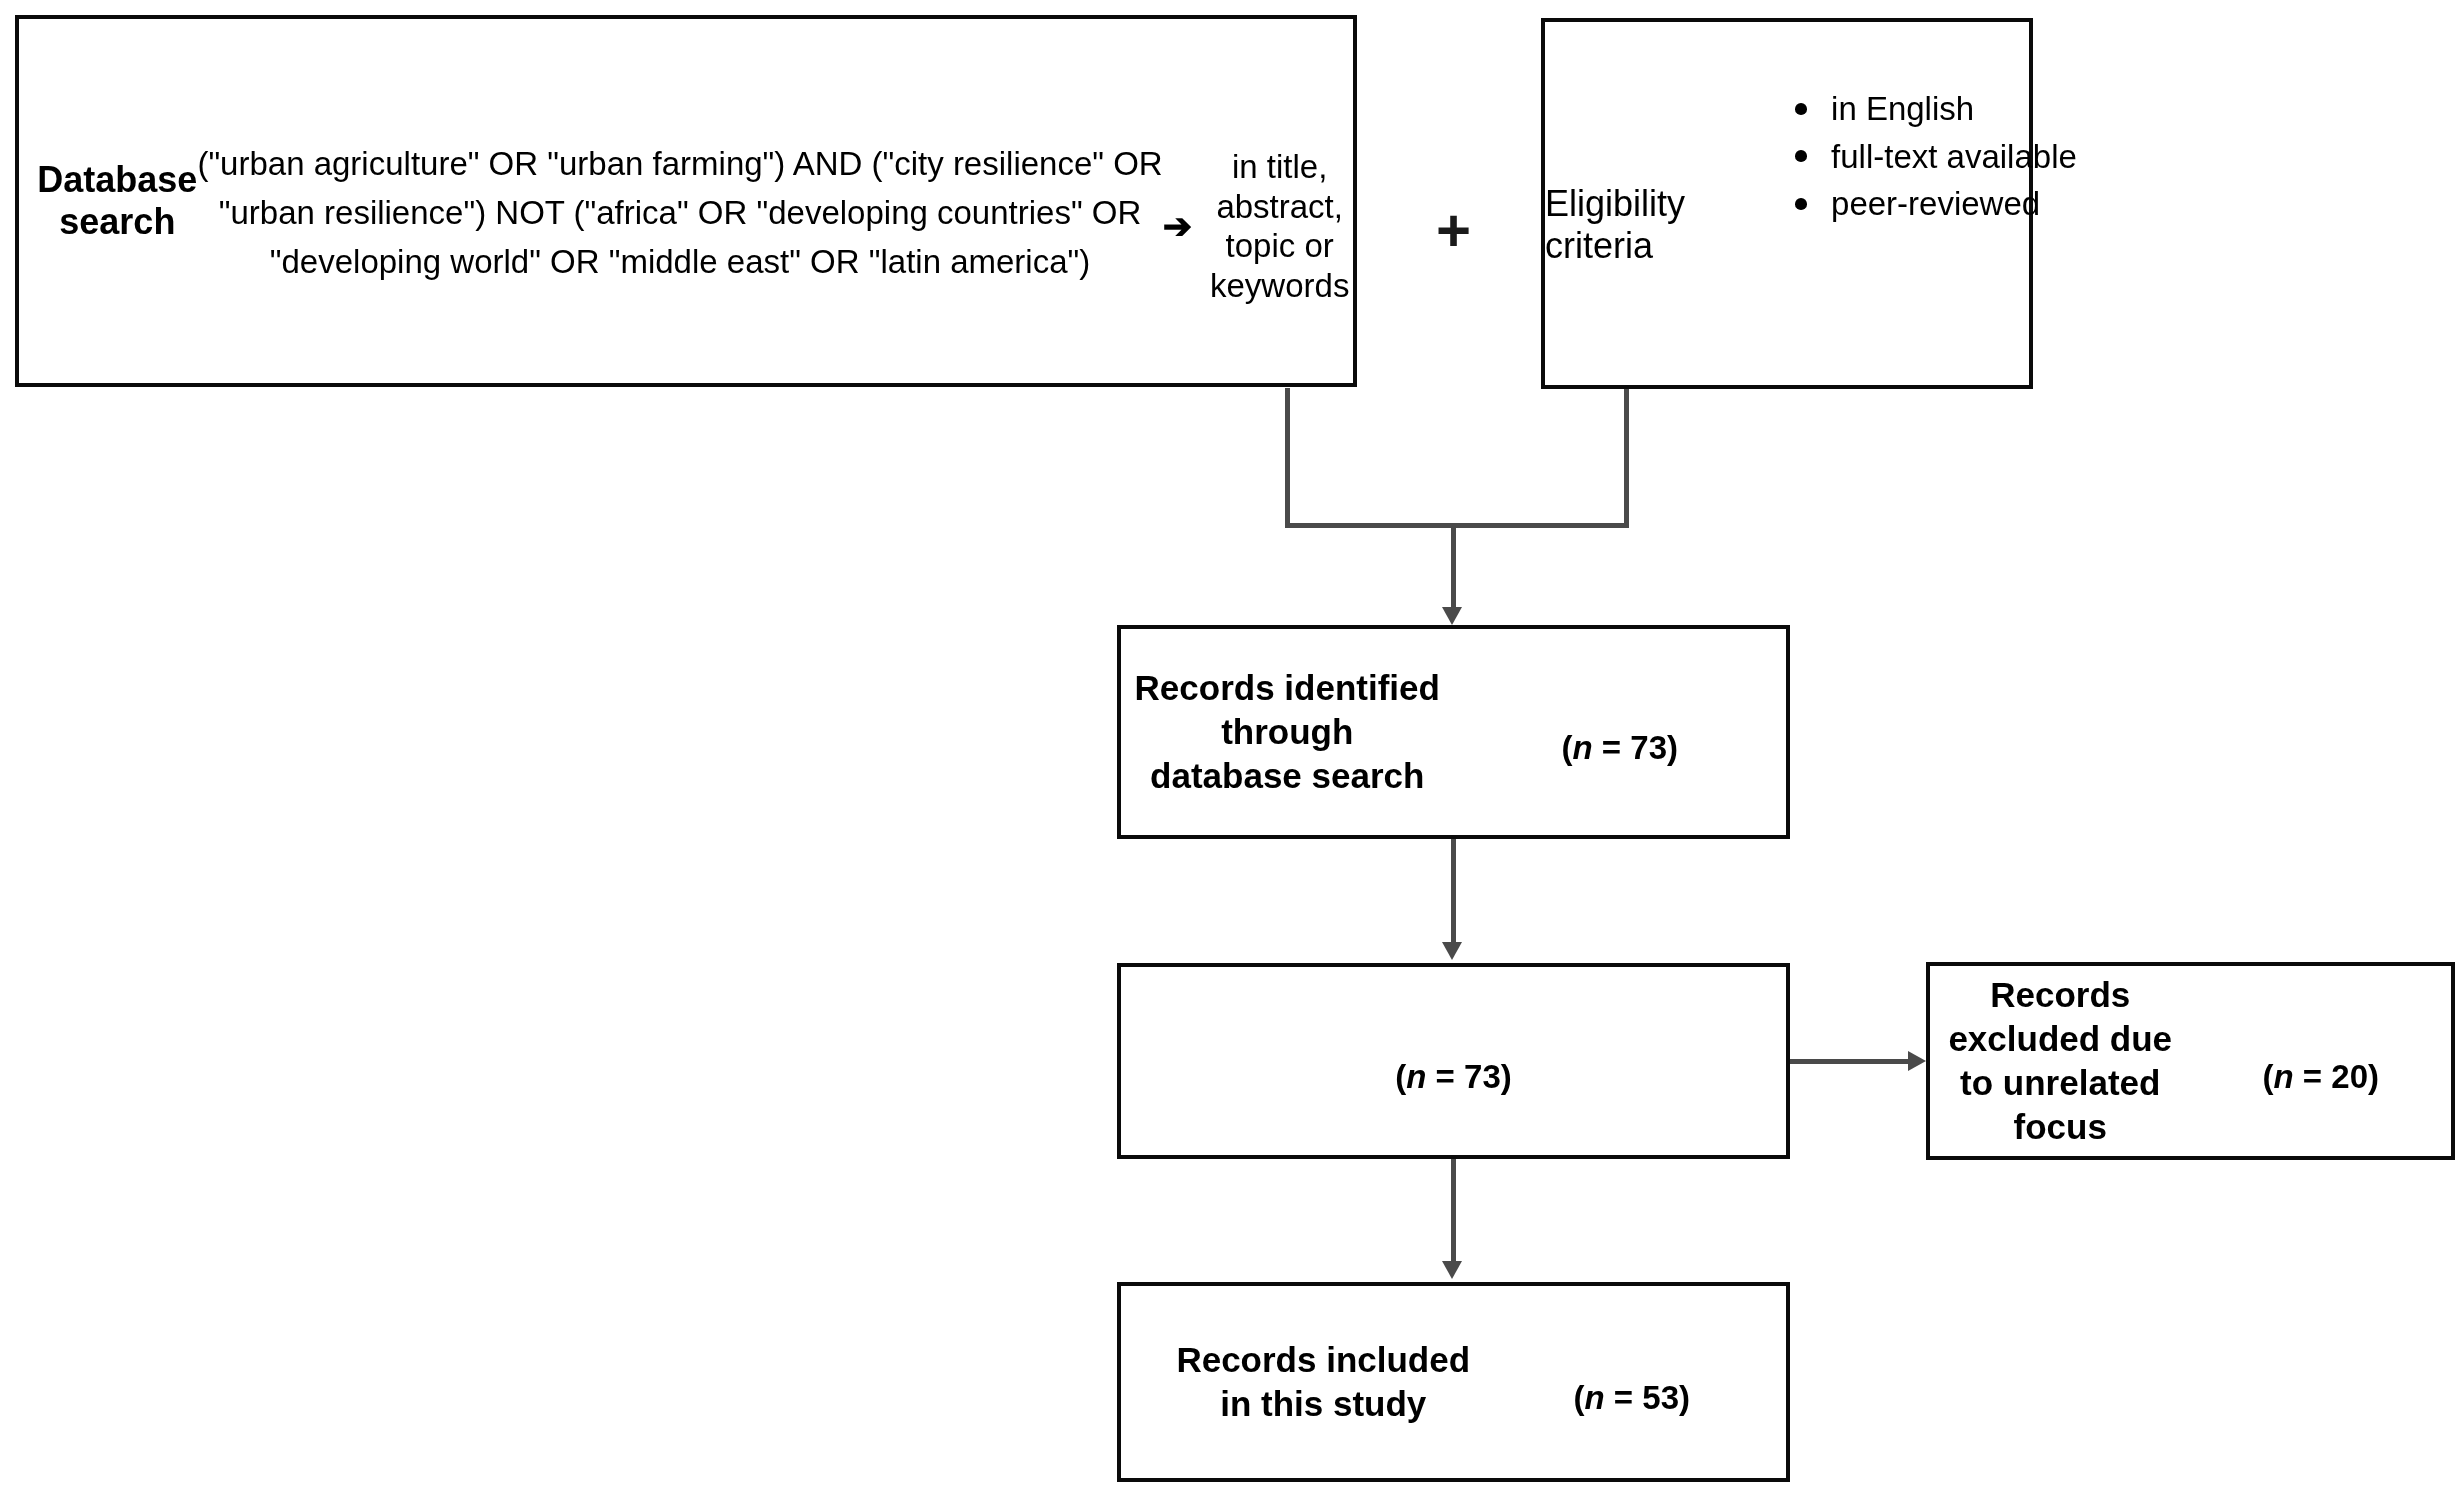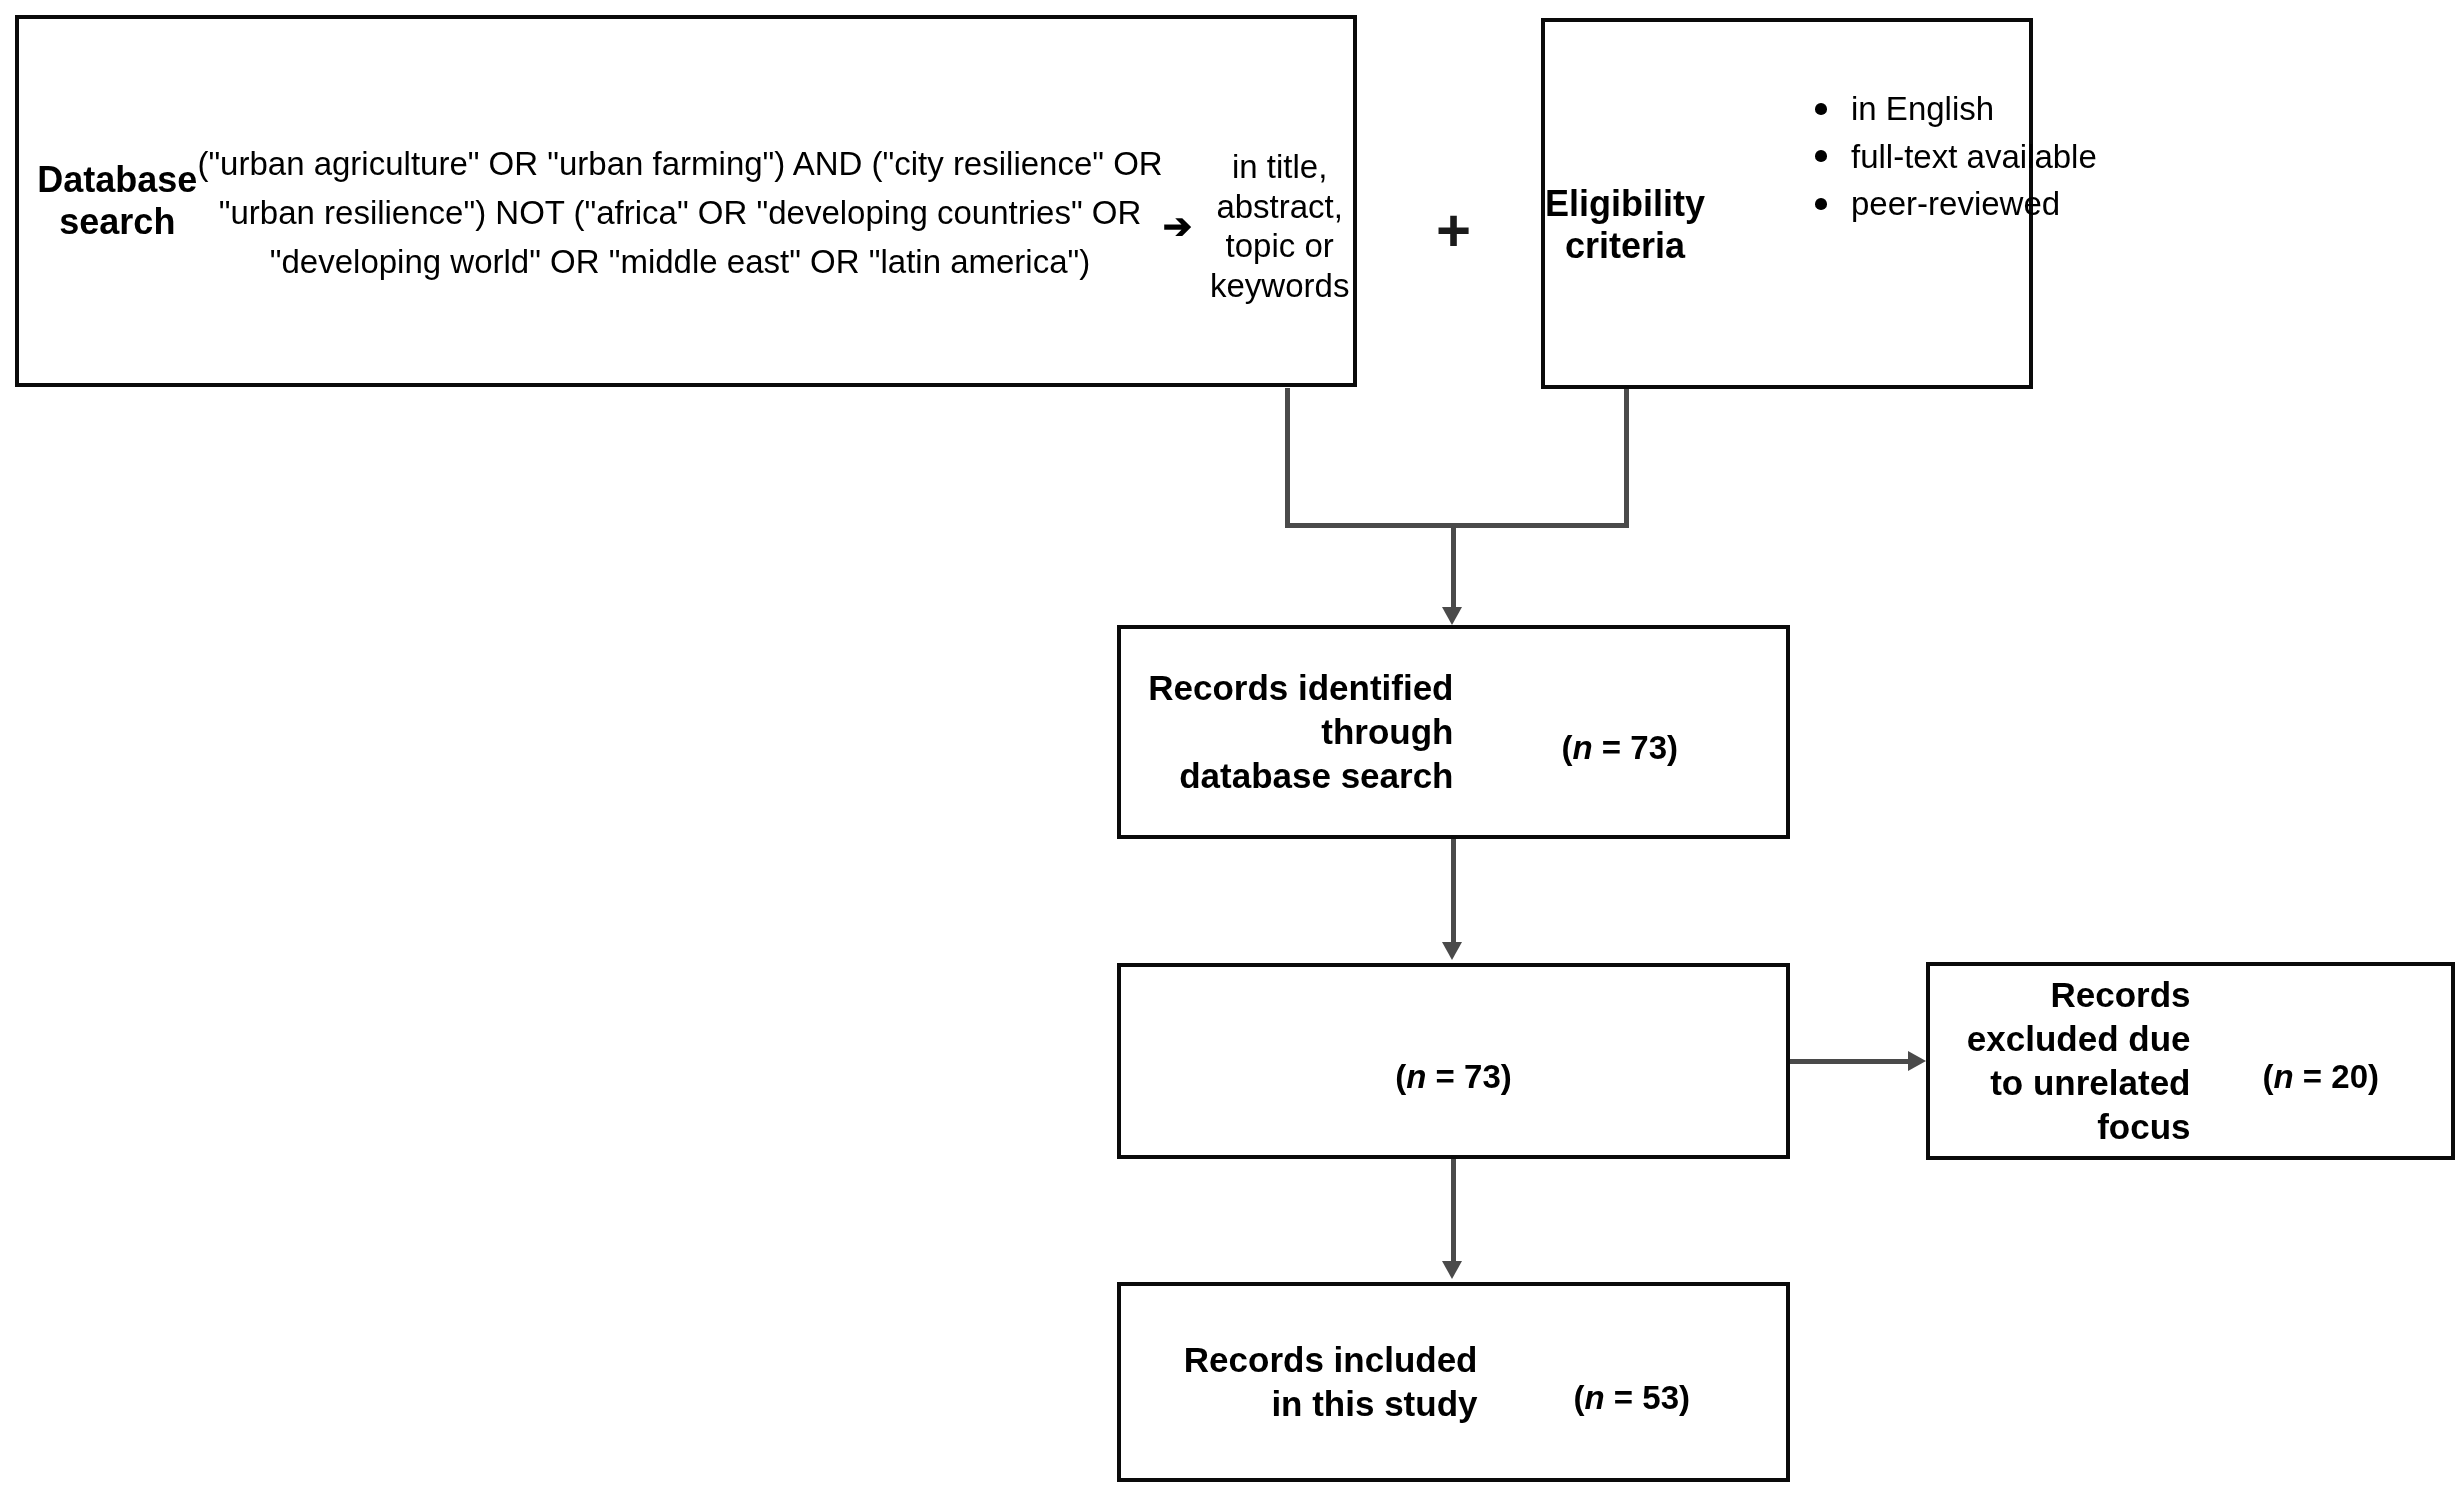--- a/index.html
+++ b/index.html
@@ -65,22 +65,21 @@
     line-height: 1;
     display: inline-block;
     transform: translateY(-1.4px);
   }
 
   
   #eligibility { left: 1541px; top: 18px; width: 492px; height: 371px; }
   #eligibility .node-inner { justify-content: flex-start; padding: 63px 0 0 0; }
   .elig-title {
     font-size: 36px;
-    font-weight: bold;
-    text-align: center;
+    font-weight: normal;
     width: 100%;
     margin-bottom: 21px;
   }
   .elig-list {
     list-style: none;
     margin: 0;
     padding: 0 0 0 106px;
     align-self: flex-start;
   }
   .elig-list li {
@@ -119,21 +118,21 @@
   
   #records-identified { left: 1117px; top: 625px;  width: 673px; height: 214px; }
   #abstract-screening { left: 1117px; top: 963px; width: 673px; height: 196px; }
   #records-included   { left: 1117px; top: 1282px; width: 673px; height: 200px; padding-left: 48px; }
   #records-excluded   { left: 1926px; top: 962px; width: 529px; height: 198px; }
 
   .flow-title {
     font-size: 35px;
     font-weight: bold;
     line-height: 1.26;
-    text-align: right;
+    text-align: center;
     width: 100%;
   }
   .flow-count {
     font-size: 33px;
     line-height: 1.2;
     text-align: center;
     width: 100%;
     margin-top: 32px;
     font-weight: bold;
   }

